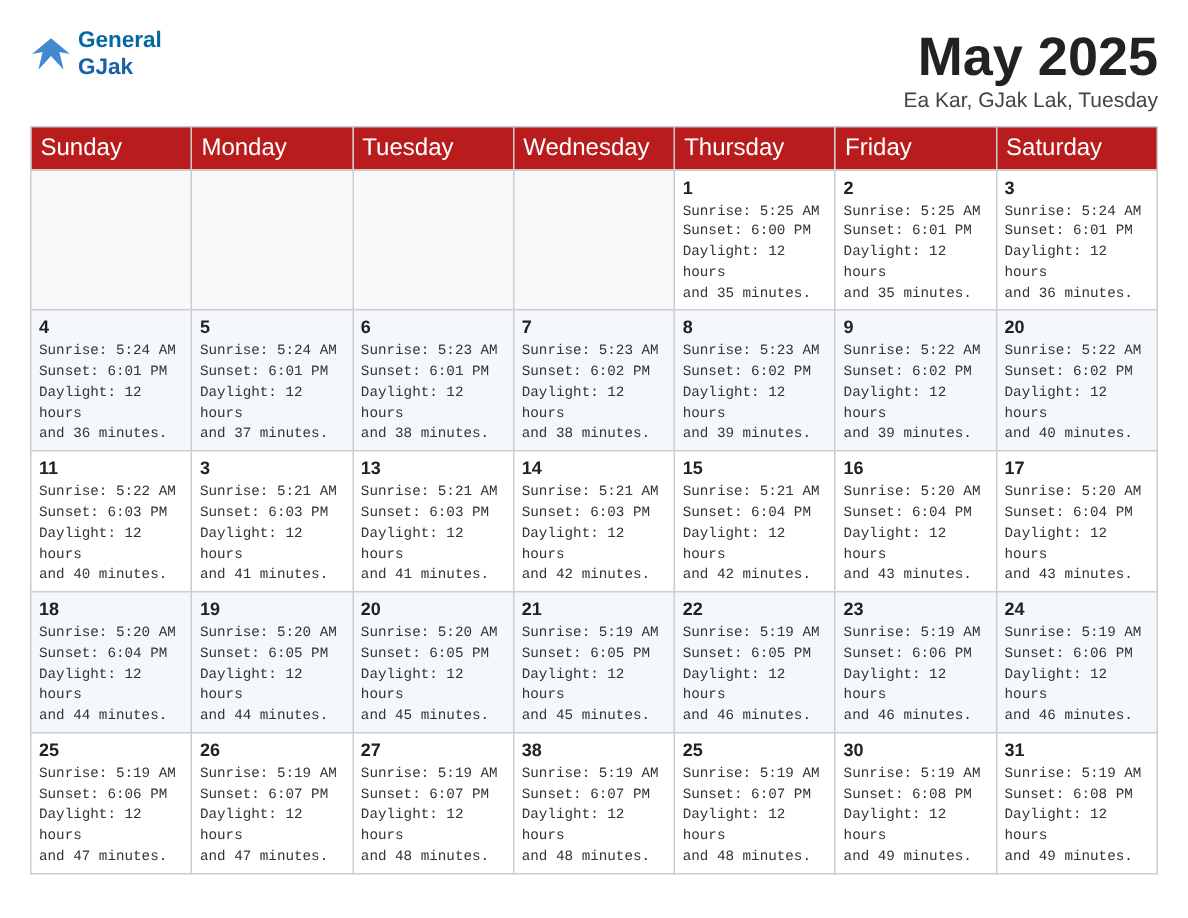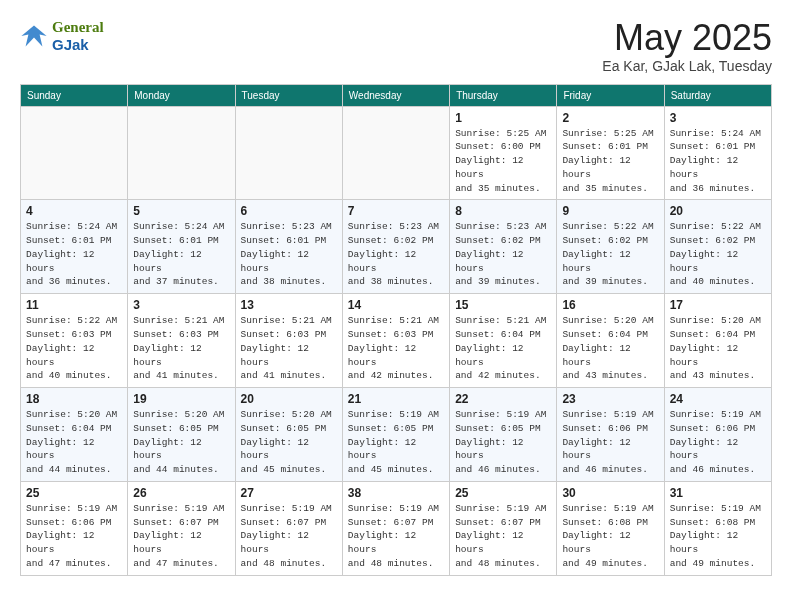--- a/index.html
+++ b/index.html
@@ -27,50 +27,50 @@
       align-items: center;
       gap: 4px;
     }
     .logo-text {
       display: flex;
       flex-direction: column;
       font-weight: bold;
       font-size: 15px;
       line-height: 1.2;
     }
-    .logo-text .general { color: #4d7c0f; font-family: Liberation Serif, serif; }
+    .logo-text .general { color: #0369a1; }
     .logo-text .blue { color: #1a5fa8; }
     .logo-bird {
       width: 28px;
       height: 28px;
     }
     .title-area {
       text-align: right;
     }
     .month-title {
       font-size: 36px;
-      font-weight: normal;
+      font-weight: bold;
       color: #222;
       line-height: 1.1;
     }
     .location {
       font-size: 14px;
       color: #444;
     }
     .calendar {
       width: 100%;
       border-collapse: collapse;
       font-size: 10px;
     }
     .calendar th {
-      background: #0f766e;
+      background: #b91c1c;
       color: #fff;
       text-align: left;
       padding: 5px 6px;
-      font-size: 10px;
+      font-size: 16px;
       font-weight: normal;
       border: 1px solid #ccc;
     }
     .calendar td {
       border: 1px solid #ccc;
       vertical-align: top;
       padding: 4px 5px;
       width: calc(100% / 7);
       height: 82px;
       background: #fff;

